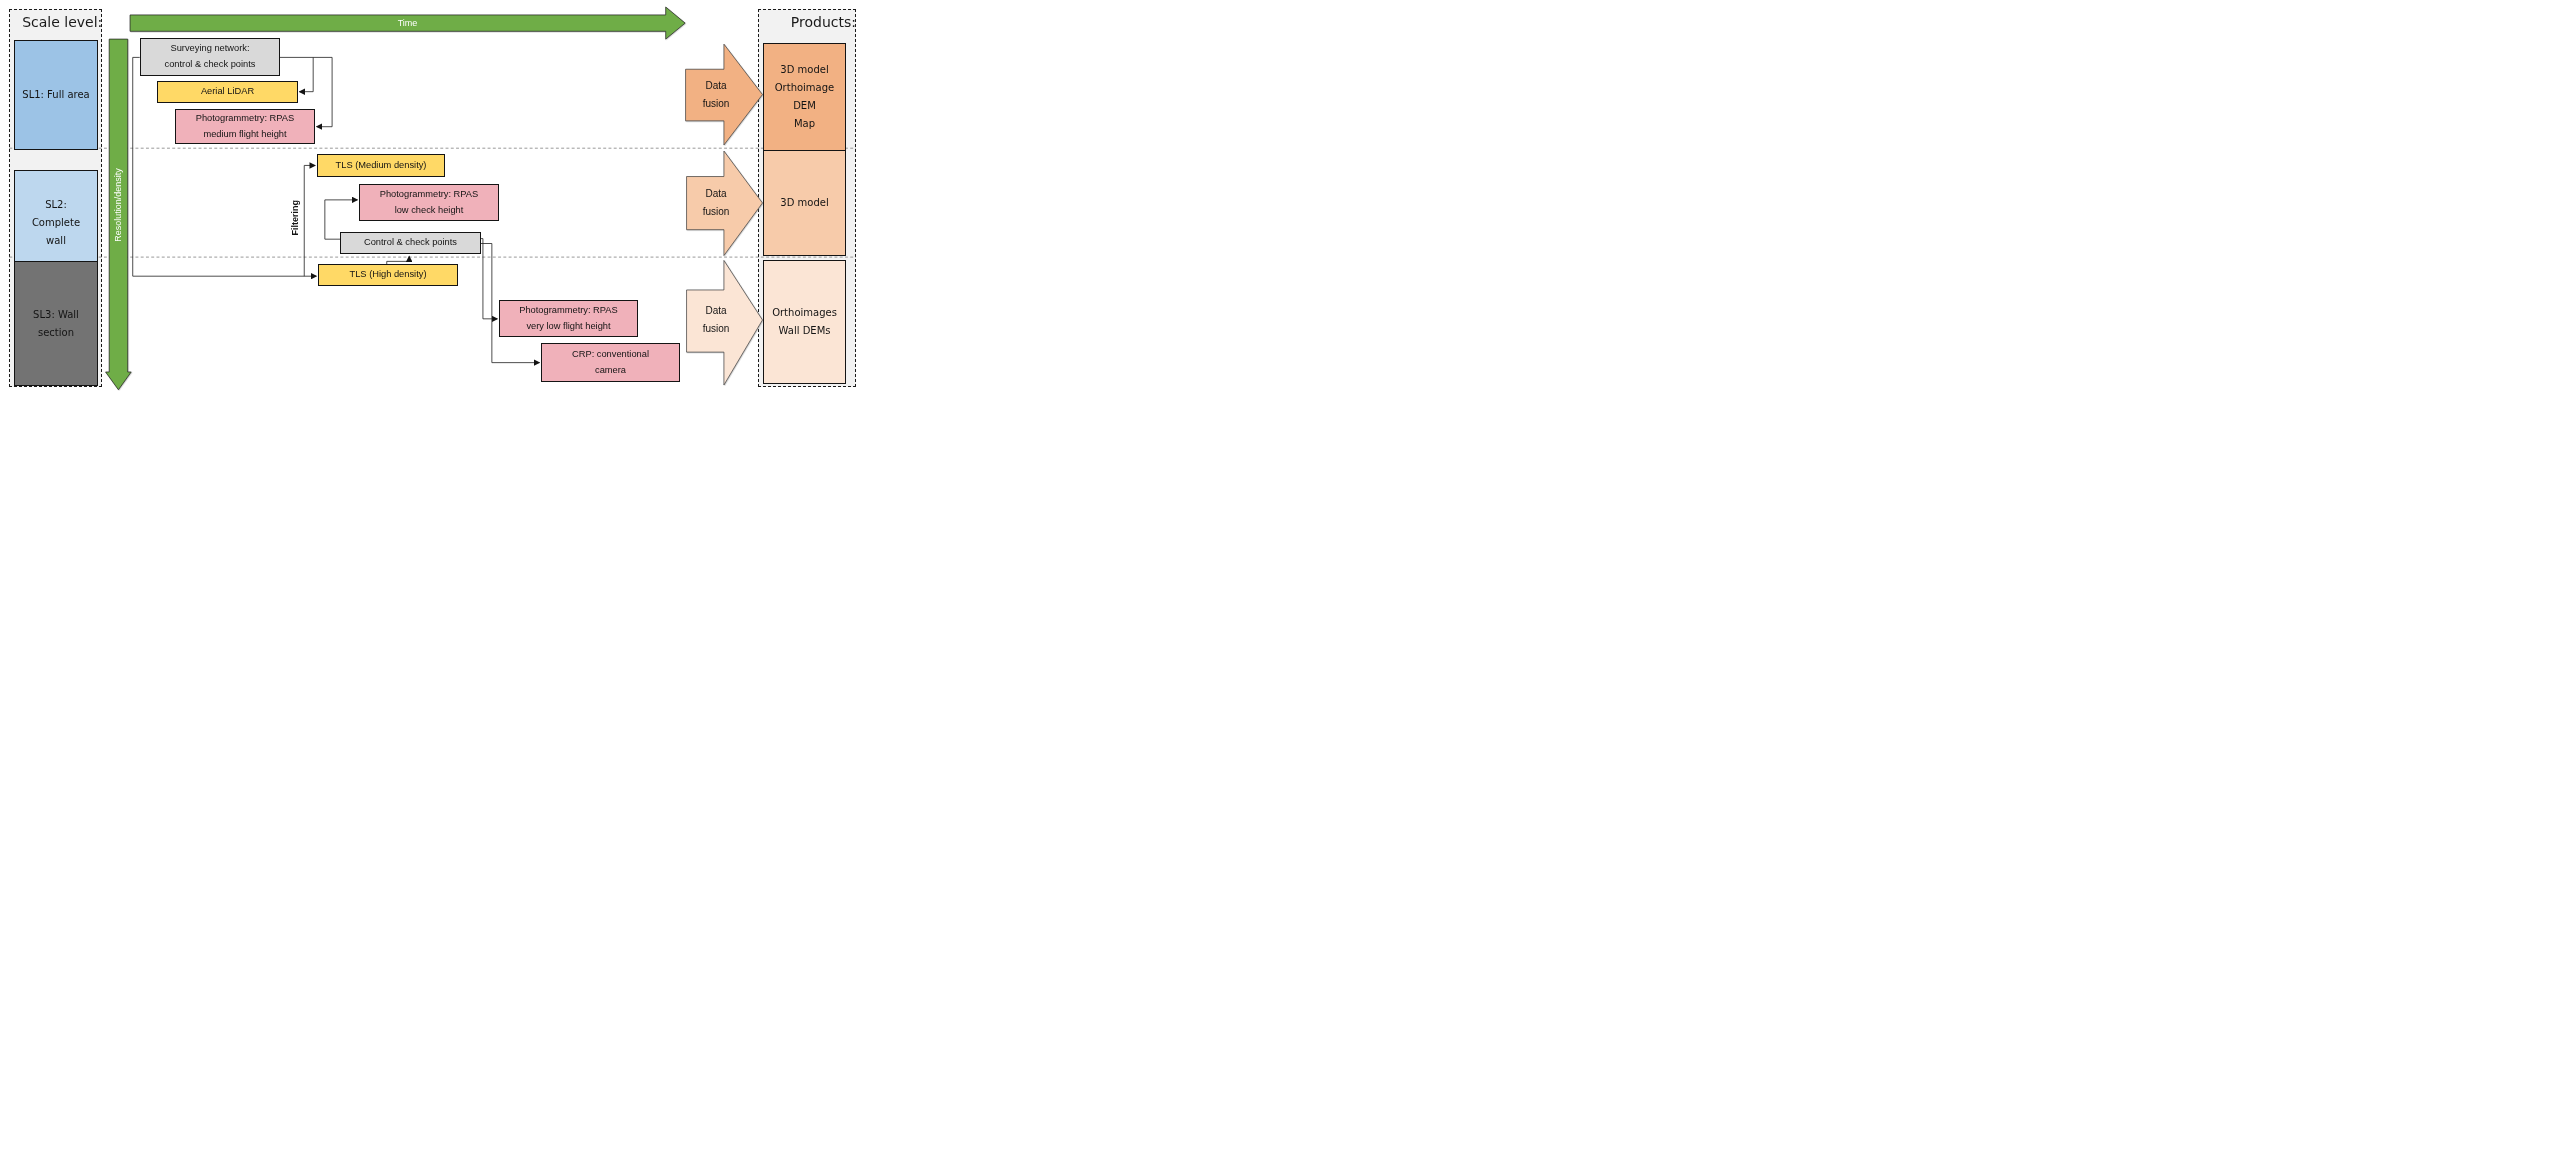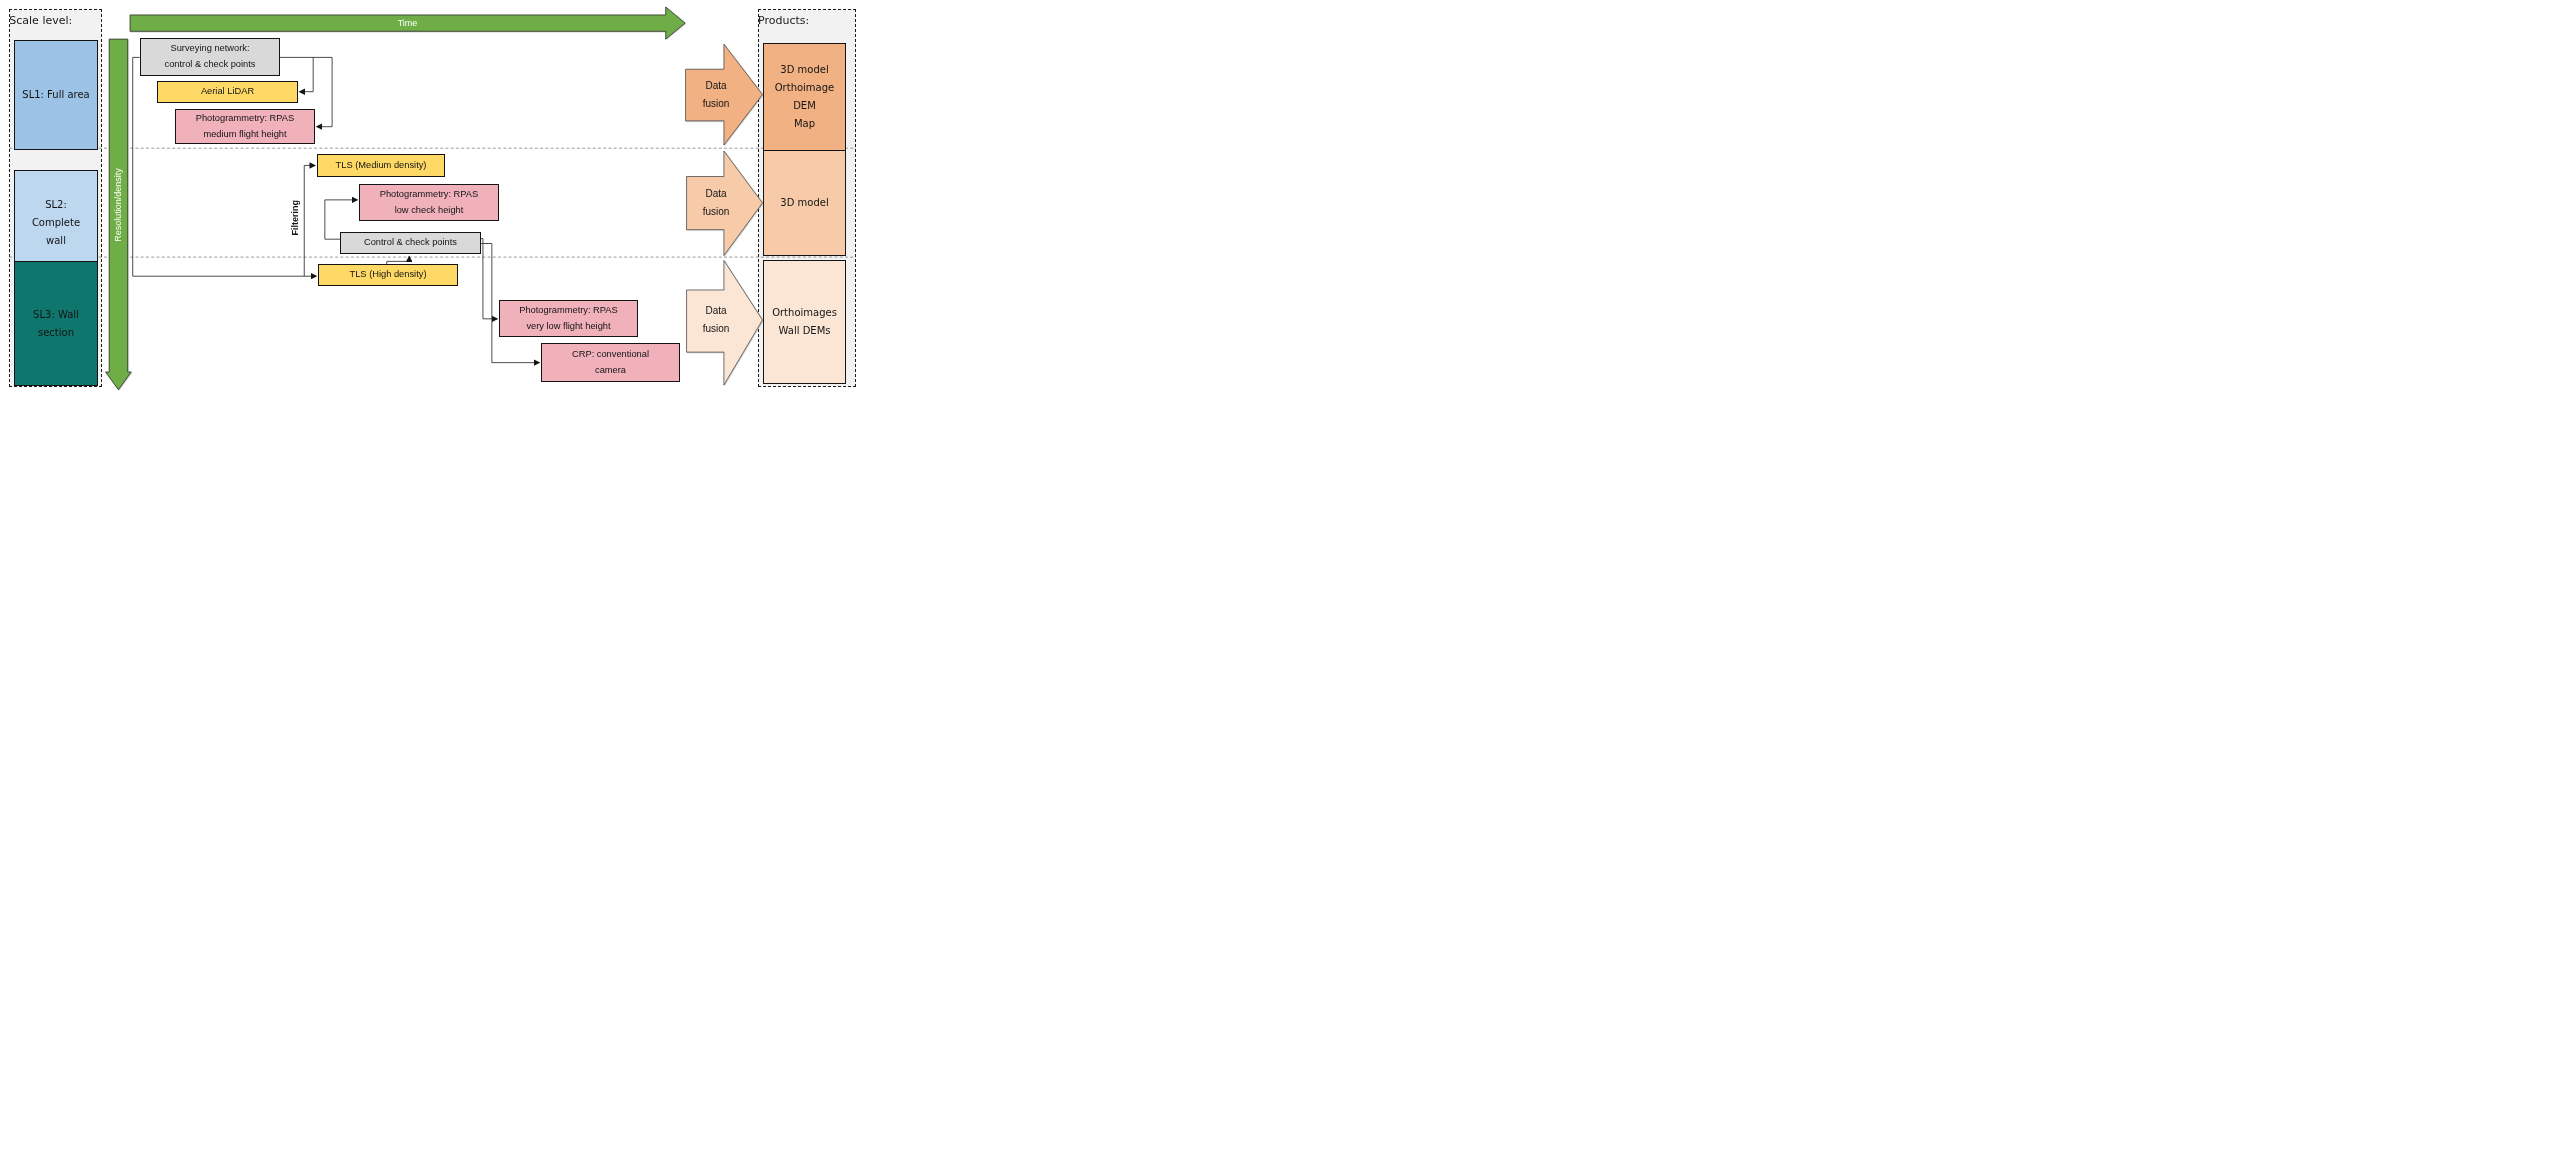--- a/index.html
+++ b/index.html
@@ -1,21 +1,21 @@
 <!DOCTYPE html>
 <html style="font-size:9.3px"><head>
 <meta charset="utf-8">
 <style>
   html,body{margin:0;padding:0;background:#ffffff;}
   .canvas{position:relative;width:859px;height:391px;background:#ffffff;overflow:hidden;
           font-family:"Liberation Sans",sans-serif;}
   svg.layer{position:absolute;left:0;top:0;z-index:1;}
   .col{position:absolute;border:1.2px dashed #1a1a1a;box-sizing:border-box;z-index:0;}
-  .col-header{position:absolute;text-align:left;font-family:"DejaVu Sans",sans-serif;
-              font-size:11px;color:#1a1a1a;z-index:2;}
+  .col-header{position:absolute;text-align:right;font-family:"DejaVu Sans",sans-serif;
+              font-size:14px;color:#1a1a1a;z-index:2;}
   .box{position:absolute;box-sizing:border-box;border:0.9px solid #141414;display:flex;
        flex-direction:column;align-items:center;justify-content:center;text-align:center;
        z-index:2;color:#141414;}
   .flowbox{font-family:"Liberation Sans",sans-serif;font-size:9.3px;line-height:1.7;}
   .colbox{font-family:"DejaVu Sans",sans-serif;font-size:10px;line-height:1.8;}
   .axis-label{position:absolute;z-index:3;display:flex;align-items:center;justify-content:center;
               text-align:center;pointer-events:none;}
   .white-label{color:#ffffff;font-size:9px;}
   .rot{transform:rotate(-90deg);}
   .fusion-label{position:absolute;z-index:3;display:flex;flex-direction:column;align-items:center;
@@ -68,21 +68,21 @@
   <div class="col-header" style="left:758px;top:14px;width:98px;">Products:</div>
 
   <div class="box colbox" style="left: 14px; top: 40px; width: 84px; height: 110px; background-color: rgb(156, 195, 230);">
     <div>SL1: Full area</div>
   </div>
   <div class="box colbox" style="left: 14px; top: 150px; width: 84px; height: 106px; background-color: rgb(189, 215, 238); margin-top: 20px;">
     <div>SL2:</div>
     <div>Complete</div>
     <div>wall</div>
   </div>
-  <div class="box colbox" style="left: 14px; top: 261px; width: 84px; height: 125px; background-color: #0f766e;">
+  <div class="box colbox" style="left: 14px; top: 261px; width: 84px; height: 125px; background-color: #737373;">
     <div>SL3: Wall</div>
     <div>section</div>
   </div>
 
   <div class="box flowbox" style="left: 140px; top: 38px; width: 140px; height: 38px; background-color: rgb(217, 217, 217);">
     <div>Surveying network:</div>
     <div>control &amp; check points</div>
   </div>
   <div class="box flowbox" style="left: 157px; top: 81px; width: 141px; height: 22px; background-color: rgb(255, 217, 102);">
     <div>Aerial LiDAR</div>

